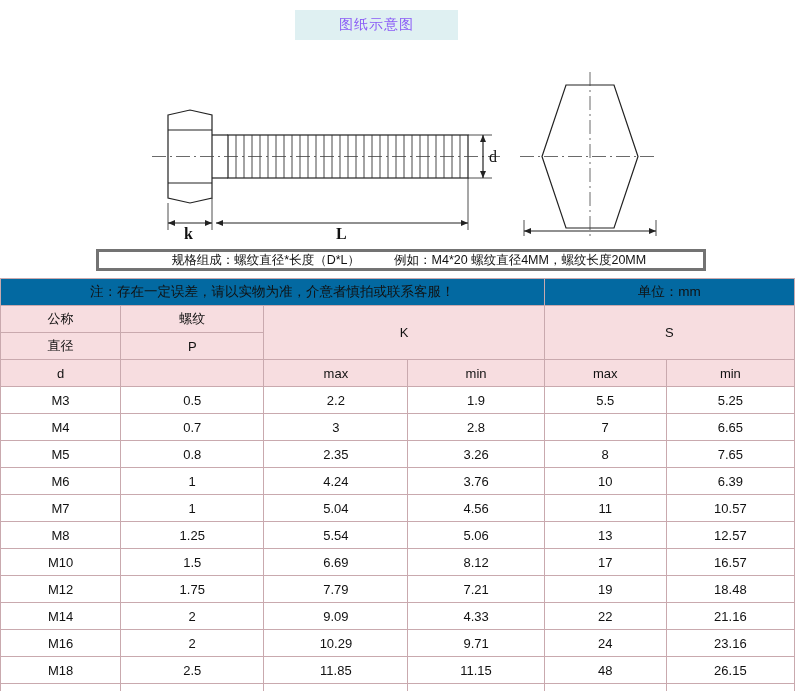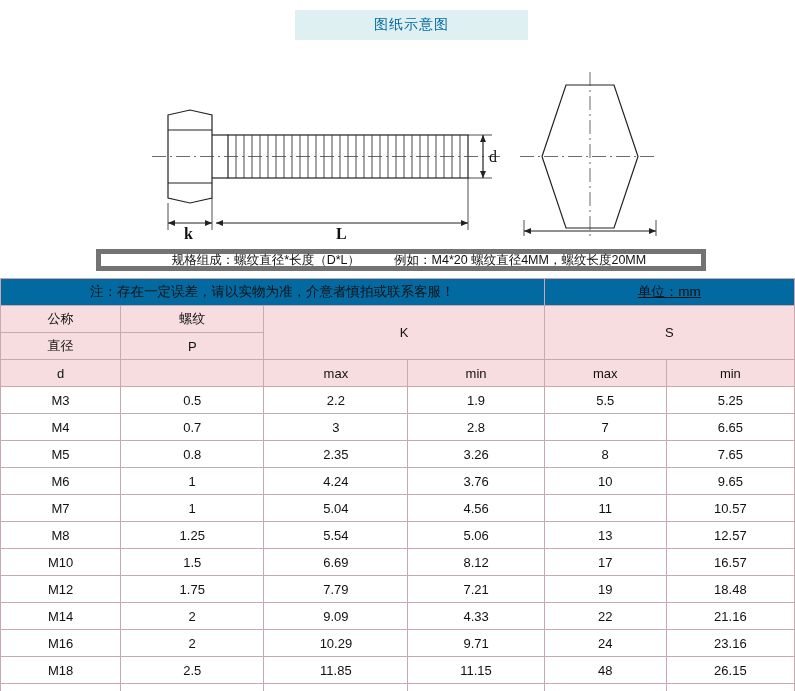--- a/index.html
+++ b/index.html
@@ -20,38 +20,38 @@
   #diagram-area {
     position: relative;
     width: 795px;
     height: 278px;
   }
 
   #diagram-title {
     position: absolute;
     left: 295px;
     top: 10px;
-    width: 233px;
+    width: 163px;
     height: 30px;
     background: #dff0f2;
     display: flex;
     align-items: center;
     justify-content: center;
     font-size: 14px;
     letter-spacing: 1px;
-    color: #0369a1;
+    color: #8b5cf6;
   }
 
   #spec-note {
     position: absolute;
     left: 96px;
     top: 249px;
     width: 610px;
     height: 22px;
-    border: 5px solid #737373;
+    border: 3px solid #737373;
     background: #ffffff;
     display: flex;
     align-items: center;
     justify-content: center;
     font-size: 12.5px;
     color: #111;
     box-sizing: border-box;
     padding-left: 16px;
   }
   #spec-note .sep {
@@ -92,21 +92,20 @@
     margin-left: 28px;
   }
   tr.data-row td {
     background: #ffffff;
   }
   tr.data-row td.name-col {
     background: #ffffff;
   }
   .unit-cell {
     font-size: 12.5px;
-    text-decoration: underline;
   }
   .colnames td {
     background: #f7dde0;
   }
 </style>
 </head>
 <body>
 
 <div id="diagram-area">
 
@@ -257,21 +256,21 @@
       <td>3.26</td>
       <td>8</td>
       <td>7.65</td>
     </tr>
     <tr class="data-row">
       <td class="name-col">M6</td>
       <td>1</td>
       <td>4.24</td>
       <td>3.76</td>
       <td>10</td>
-      <td>9.65</td>
+      <td>6.39</td>
     </tr>
     <tr class="data-row">
       <td class="name-col">M7</td>
       <td>1</td>
       <td>5.04</td>
       <td>4.56</td>
       <td>11</td>
       <td>10.57</td>
     </tr>
     <tr class="data-row">

